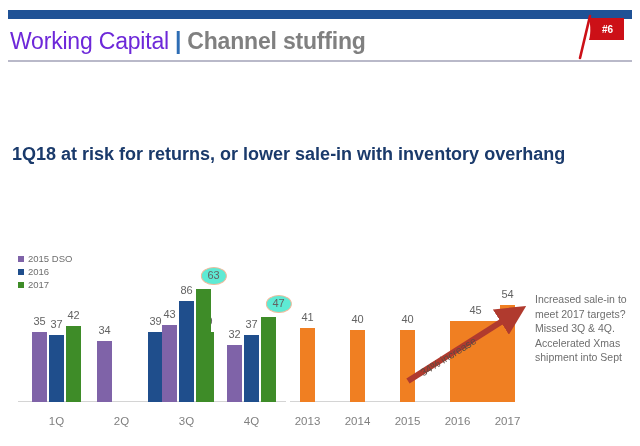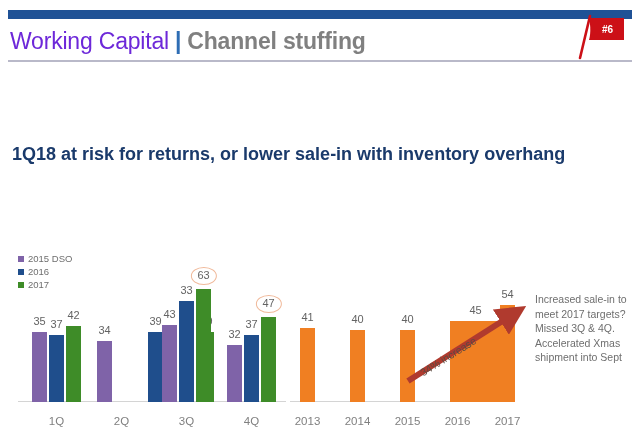--- a/index.html
+++ b/index.html
@@ -155,22 +155,23 @@
     font-size: 11px;
     color: #636363;
     white-space: nowrap;
   }
   .bar.circled .val {
     top: -22px;
     color: #636363;
     border: 1.3px solid #F0B99A;
     border-radius: 50%;
     padding: 2px 6px 3px 6px;
-    background: #ffffff;
+    background: #5eead4;
     line-height: 1;
+    margin-left: 10px;
   }
   .c2015 { background: #7F63A8; }
   .c2016 { background: #1F4E8C; }
   .c2017 { background: #3E8C28; }
   .corange { background: #F07F22; }
 
   .xlabel {
     position: absolute;
     bottom: 10px;
     font-size: 11.5px;
@@ -293,21 +294,21 @@
           <span class="val">39</span>
         </div>
       </div>
       <div class="xlabel" style="left:79px; width:49px;">2Q</div>
 
       <div class="group" style="left:144px;">
         <div class="bar c2015" style="height:77px;">
           <span class="val">43</span>
         </div>
         <div class="bar c2016" style="height:101px;">
-          <span class="val">33</span>
+          <span class="val">86</span>
         </div>
         <div class="bar c2017 circled" style="height:113px;">
           <span class="val">63</span>
         </div>
       </div>
       <div class="xlabel" style="left:144px; width:49px;">3Q</div>
 
       <div class="group" style="left:209px;">
         <div class="bar c2015" style="height:57px;">
           <span class="val">32</span>

